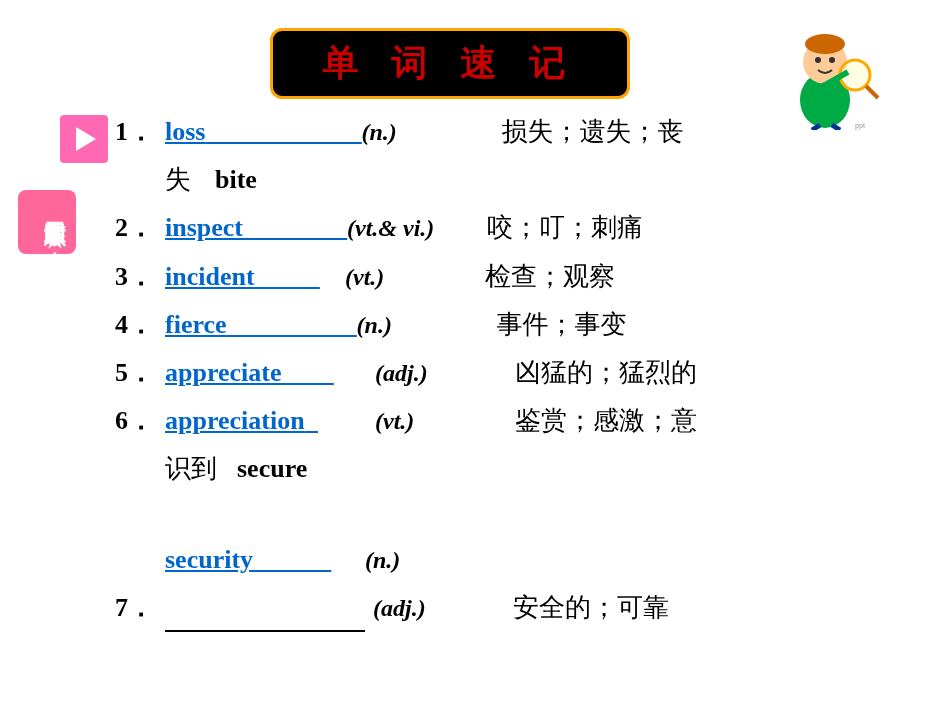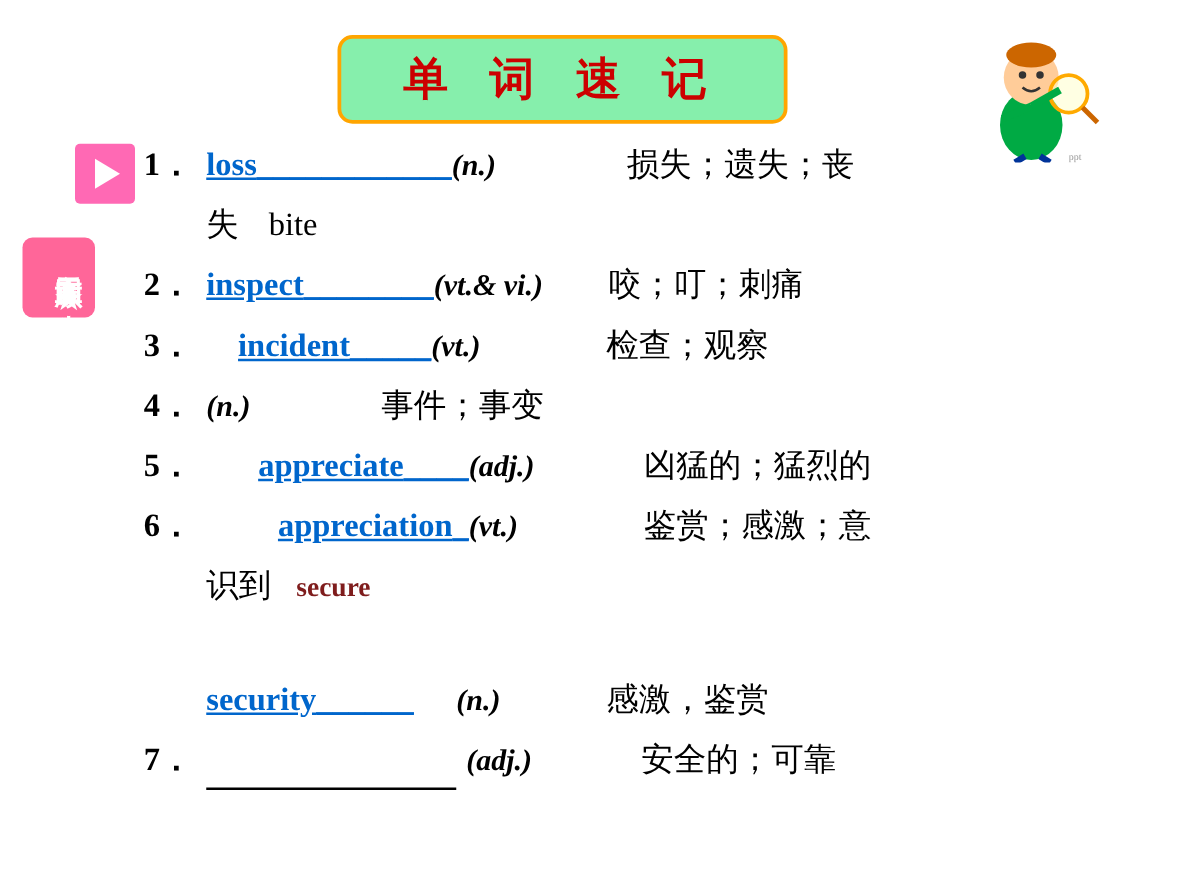--- a/index.html
+++ b/index.html
@@ -13,21 +13,21 @@
     }
 
     
     .title-box {
       position: absolute;
       top: 28px;
       left: 270px;
       width: 360px;
       border: 3px solid orange;
       border-radius: 12px;
-      background: #86efac;
+      background: #000000;
       text-align: center;
       padding: 8px 20px;
     }
     .title-text {
       font-size: 36px;
       font-weight: bold;
       color: #cc0000;
       letter-spacing: 12px;
     }
 
@@ -94,21 +94,20 @@
       font-weight: bold;
     }
 
     .entry-word {
       color: #0066cc;
       text-decoration: underline;
       font-size: 26px;
       font-weight: bold;
       min-width: 180px;
       display: inline-block;
-      text-align: right;
     }
 
     .entry-pos {
       font-style: italic;
       font-size: 24px;
       color: #000;
       min-width: 120px;
       font-weight: bold;
     }
 
@@ -211,66 +210,66 @@
 
   <div class="entry">
     <span class="entry-num">1．</span>
     <span class="entry-word">loss<span style="text-decoration:none;">____________</span></span>
     <span class="entry-pos">(<i>n.</i>)</span>
     <span class="entry-meaning">损失；遗失；丧</span>
   </div>
 
   <div class="entry-sub">
     <span style="color:#000;min-width:40px;font-size:26px;">失</span>
-    <span style="font-size:26px;padding-left:10px;">bite</span>
+    <span style="font-size:26px;padding-left:10px;font-weight:bold;">bite</span>
   </div>
 
   <div class="entry">
     <span class="entry-num">2．</span>
     <span class="entry-word">inspect<span style="text-decoration:none;font-family:Liberation Serif, serif;">________</span></span>
     <span class="entry-pos">(<i>vt.&amp; vi.</i>)</span>
     <span class="entry-meaning">咬；叮；刺痛</span>
   </div>
 
   <div class="entry">
     <span class="entry-num">3．</span>
     <span class="entry-word">incident<span style="text-decoration:none;margin-top:30px;">_____</span></span>
     <span class="entry-pos">(<i>vt.</i>)</span>
     <span class="entry-meaning">检查；观察</span>
   </div>
 
   <div class="entry">
     <span class="entry-num">4．</span>
+    <span class="entry-word">fierce<span style="text-decoration:none;">__________</span></span>
     <span class="entry-pos">(<i>n.</i>)</span>
     <span class="entry-meaning">事件；事变</span>
   </div>
 
   <div class="entry">
     <span class="entry-num">5．</span>
     <span class="entry-word" style="min-width:210px;">appreciate<span style="text-decoration:none;margin-top:32px;">____</span></span>
     <span class="entry-pos">(<i>adj.</i>)</span>
     <span class="entry-meaning">凶猛的；猛烈的</span>
   </div>
 
   <div class="entry">
     <span class="entry-num">6．</span>
     <span class="entry-word" style="min-width:210px;">appreciation<span style="text-decoration:none;">_</span></span>
     <span class="entry-pos">(<i>vt.</i>)</span>
     <span class="entry-meaning">鉴赏；感激；意</span>
   </div>
 
   <div style="display:flex;align-items:baseline;padding-left:50px;font-size:26px;line-height:1.7;margin-bottom:4px;text-align:center;">
     <span>识到</span>
-    <span style="margin-left:20px;font-size:22px;font-weight:bold;color:#7f1d1d;">secure</span>
+    <span style="margin-left:20px;font-size:26px;font-weight:bold;color:#000000;">secure</span>
   </div>
 
   <div class="security-row">
     <span class="security-word">security<span style="text-decoration:none;">______</span></span>
     <span class="security-pos">(<i>n.</i>)</span>
-    <span class="security-meaning">感激，鉴赏</span>
   </div>
 
   <div class="entry">
     <span class="entry-num">7．</span>
     <span style="display:inline-block;min-width:200px;border-bottom:2px solid #000;vertical-align:bottom;">&nbsp;&nbsp;&nbsp;&nbsp;&nbsp;&nbsp;&nbsp;&nbsp;&nbsp;&nbsp;&nbsp;&nbsp;&nbsp;&nbsp;&nbsp;&nbsp;&nbsp;&nbsp;&nbsp;&nbsp;</span>
     <span class="entry-pos" style="margin-left:8px;">(<i>adj.</i>)</span>
     <span class="entry-meaning">安全的；可靠</span>
   </div>
 
 </div>

